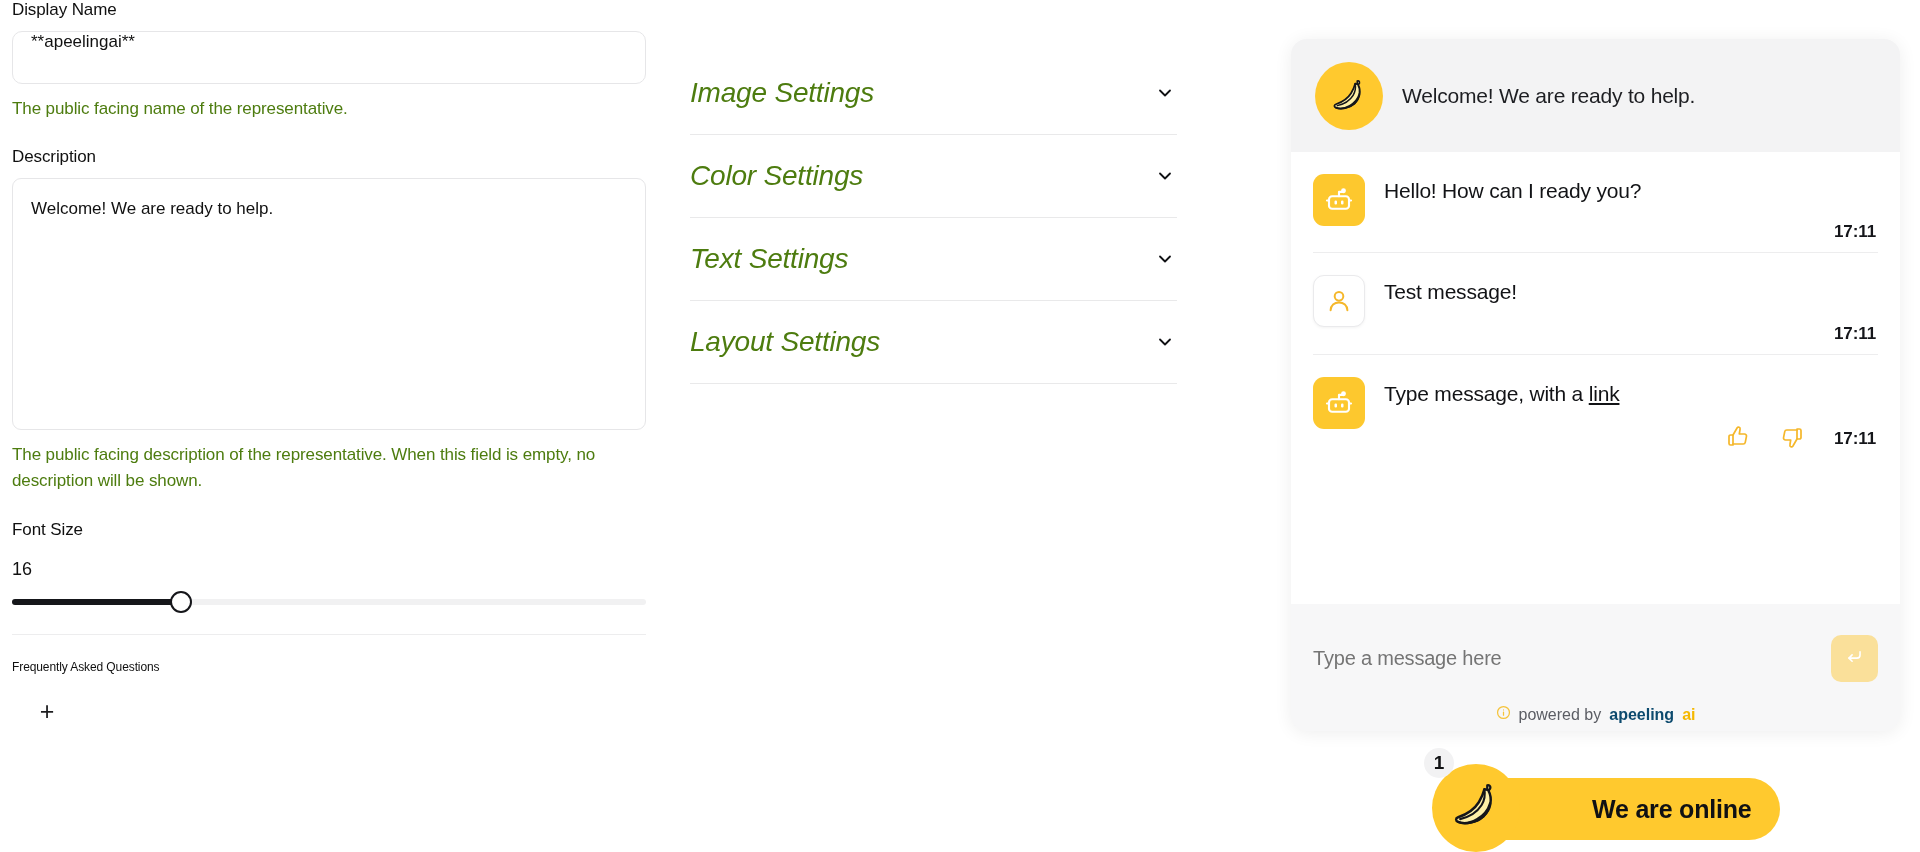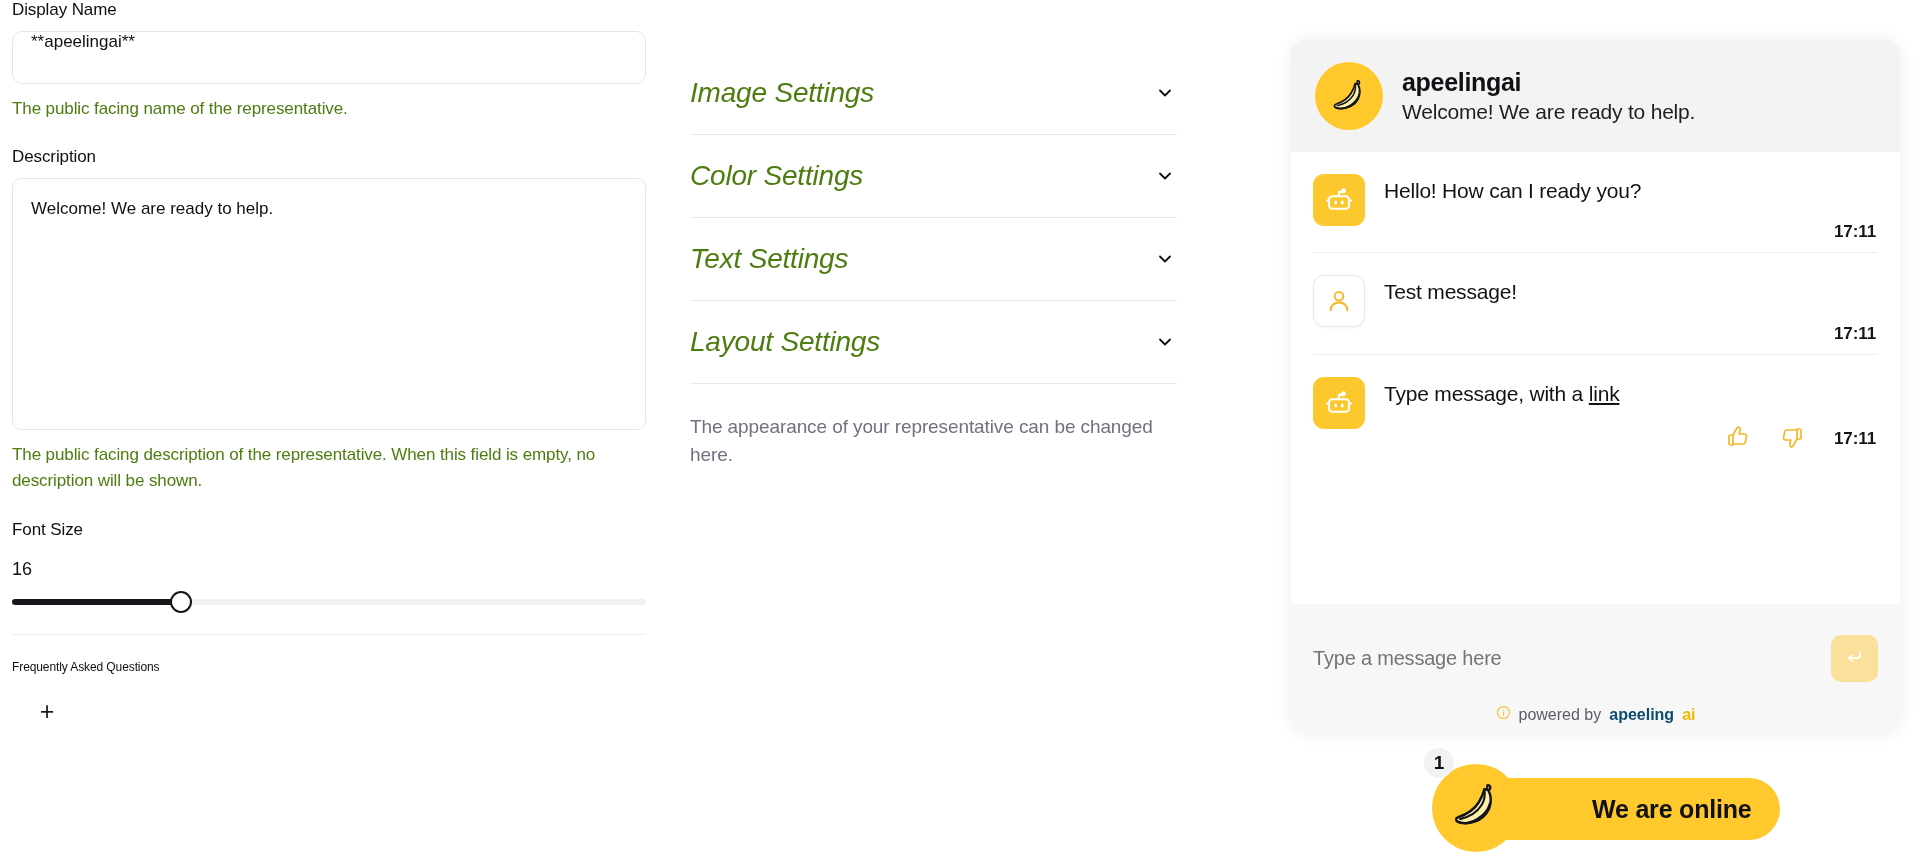--- a/index.html
+++ b/index.html
@@ -385,38 +385,36 @@
       <div class="accordion-head">
         <span class="accordion-title">Layout Settings</span>
         <span>
           <svg class="chev" viewBox="0 0 24 24" fill="none" stroke="#101114" stroke-width="2.2" stroke-linecap="round" stroke-linejoin="round">
             <polyline points="6 9 12 15 18 9"></polyline>
           </svg>
         </span>
       </div>
     </div>
 
-    <div class="mid-note">The appearance of your representative can be changed here.</div>
   </div>
 
   <div class="widget">
 
     <div class="widget-header">
       <div class="avatar-circle">
         <svg width="44" height="44" viewBox="0 0 64 64">
           <path d="M44 10 C44 10 46 9 47 11 C48 13 46 15 46 15 L44 16 Z" fill="#fdf0a8" stroke="#15161a" stroke-width="2.4" stroke-linejoin="round"></path>
           <path d="M45 15 C50 24 48 36 40 43 C32 50 20 52 13 49 C10 48 10 45 13 44
                    C22 41 30 36 35 28 C38 23 40 18 41 14 Z" fill="#fdf0a8" stroke="#15161a" stroke-width="2.6" stroke-linejoin="round"></path>
           <path d="M41 14 C42 20 41 26 38 31 C33 39 24 44 15 46" fill="none" stroke="#15161a" stroke-width="2.2" stroke-linecap="round"></path>
           <path d="M13 49 C20 52 32 50 40 43 C44 39 46 34 47 29
                    C45 36 40 42 33 46 C26 50 18 51 13 49 Z" fill="#fdf0a8" stroke="#15161a" stroke-width="2.4" stroke-linejoin="round"></path>
         </svg>
       </div>
       <div class="hdr-texts">
-        <div class="hdr-name">apeelingai</div>
         <div class="hdr-sub">Welcome! We are ready to help.</div>
       </div>
     </div>
 
     <div class="chat-body">
 
       <div class="msg-row">
         <div class="msg-avatar bot">
           <svg width="30" height="30" viewBox="0 0 24 24" fill="none" stroke="#ffffff" stroke-width="1.7" stroke-linecap="round" stroke-linejoin="round">
             <rect x="4" y="9" width="16" height="10" rx="2.5"></rect>

